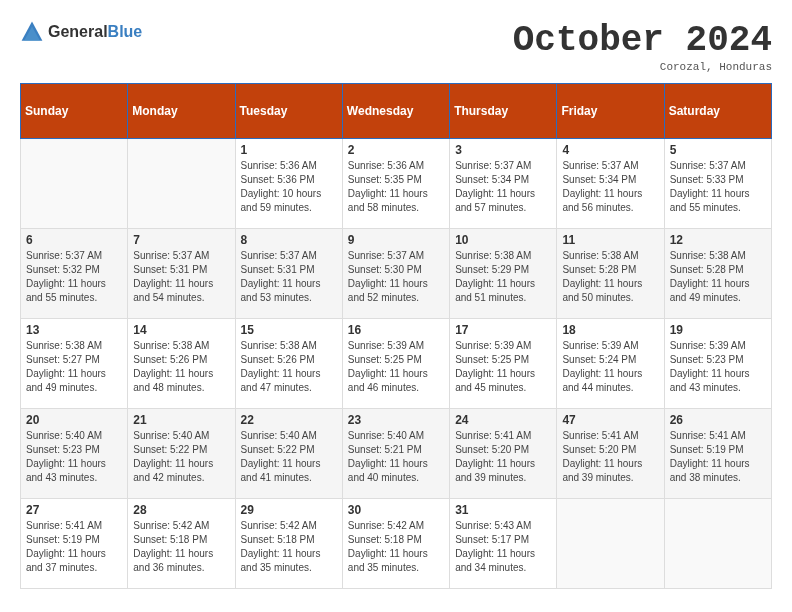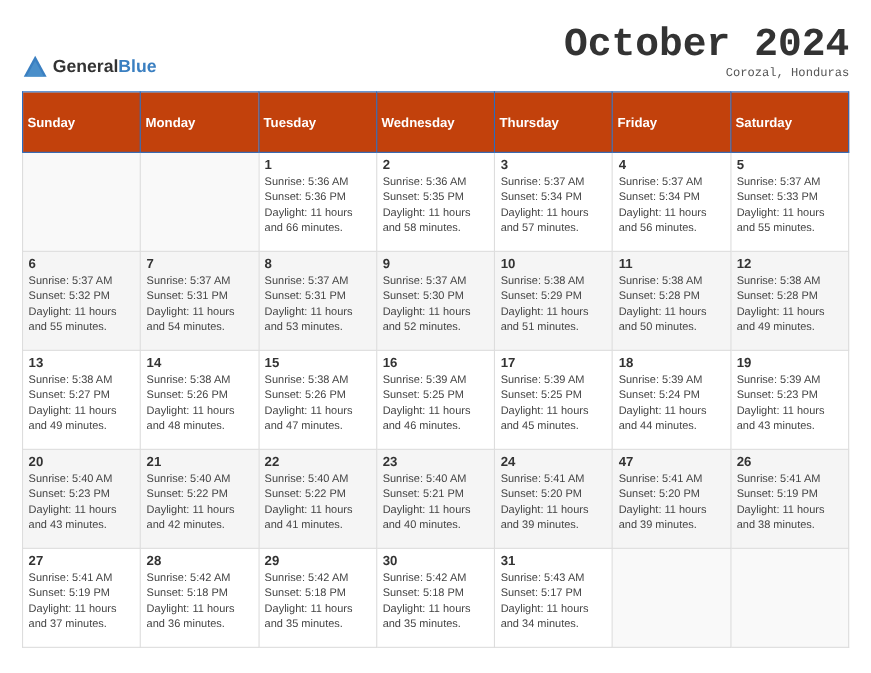--- a/index.html
+++ b/index.html
@@ -6,21 +6,21 @@
     body {
       font-family: Arial, Helvetica, sans-serif;
       background: #fff;
       width: 792px;
       min-height: 612px;
       padding: 20px;
     }
     .header-section {
       display: flex;
       justify-content: space-between;
-      align-items: flex-end;
+      align-items: flex-start;
       margin-bottom: 10px;
     }
     .logo {
       display: flex;
       align-items: center;
       gap: 4px;
     }
     .logo-icon {
       width: 24px;
       height: 24px;
@@ -112,21 +112,21 @@
   </thead>
   <tbody id="calendar-body">
   <tr>
         <td class="empty-cell"></td>
         <td class="empty-cell"></td>
         <td>
         <span class="day-number">1</span>
         <div class="day-info">
           <span>Sunrise: 5:36 AM</span><br>
           <span>Sunset: 5:36 PM</span><br>
-          <span>Daylight: 11 hours and 66 minutes.</span>
+          <span>Daylight: 10 hours and 59 minutes.</span>
         </div>
       </td>
         <td>
         <span class="day-number">2</span>
         <div class="day-info">
           <span>Sunrise: 5:36 AM</span><br>
           <span>Sunset: 5:35 PM</span><br>
           <span>Daylight: 11 hours and 58 minutes.</span>
         </div>
       </td>

